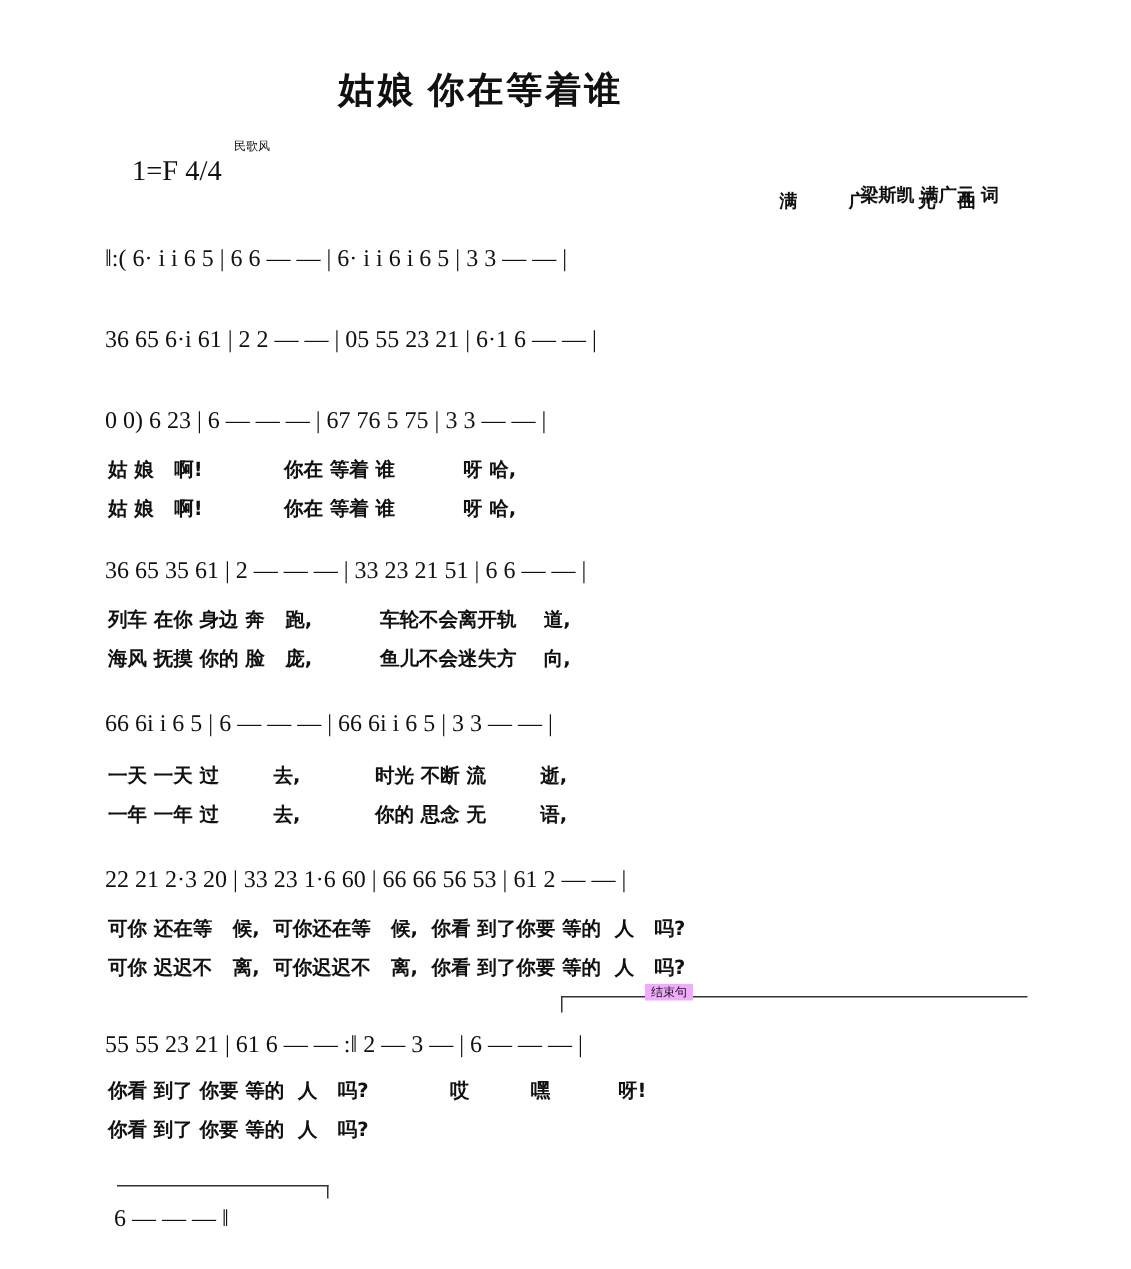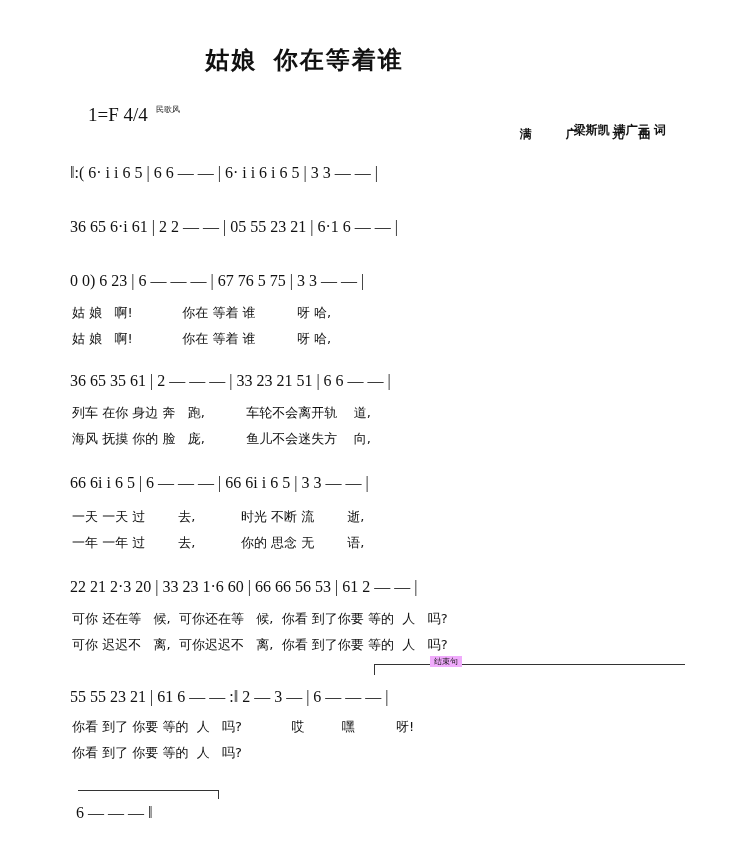--- a/index.html
+++ b/index.html
@@ -1,30 +1,30 @@
 <!DOCTYPE html>
 <html><head>
 <meta charset="utf-8">
 <style>
   html, body { margin: 0; padding: 0; background: #ffffff; }
   body { width: 754px; height: 846px; position: relative; overflow: hidden;
          font-family: "DejaVu Serif", "Liberation Serif", serif; color: #111; }
   .abs { position: absolute; white-space: pre; }
-  .title { left: 0; width: 609px; top: 44px; text-align: center; font-family: Liberation Mono, monospace;
+  .title { left: 16px; width: 609px; top: 44px; text-align: center; font-family: Liberation Serif, serif;
            font-weight: bold; font-size: 24px; letter-spacing: 2px; white-space: normal; }
   .key { left: 88px; top: 104px; font-family: "Liberation Serif", serif; font-size: 19px; }
-  .style-tag { left: 156px; top: 104px; font-size: 8px; font-family: Liberation Sans, sans-serif; }
+  .style-tag { left: 156px; top: 92px; font-size: 8px; font-family: Liberation Sans, sans-serif; }
   .credit { font-family: "DejaVu Sans", sans-serif; font-weight: bold; font-size: 12px; }
   .credit1 { right: 88px; top: 102px; margin-top: 20px; }
   .credit2 { right: 88px; top: 126px; letter-spacing: 15px; }
 
   .line { position: absolute; left: 70px; width: 620px; height: 30px; display: flex; align-items: flex-end;
           font-family: "Liberation Serif", serif; font-weight: normal; font-size: 16px; }
 
-  .lyr { position: absolute; left: 72px; width: 620px; font-family: "DejaVu Sans", sans-serif; font-weight: normal;
+  .lyr { position: absolute; left: 72px; width: 620px; font-family: "DejaVu Sans", sans-serif; font-weight: bold;
          font-size: 13px; white-space: pre; }
   .endbracket { position: absolute; left: 374px; top: 664px; width: 310px; height: 10px;
                 border-top: 1.5px solid #333; border-left: 1.5px solid #333; }
   .endlabel { position: absolute; left: 430px; top: 656px; font-size: 8px; background: #f0abfc; padding: 0 4px;
               font-family: "DejaVu Sans", sans-serif; }
   .finalbracket { position: absolute; left: 78px; top: 790px; width: 140px; height: 8px;
                   border-top: 1.5px solid #333; border-right: 1.5px solid #333; }
 </style>
 </head>
 <body>

